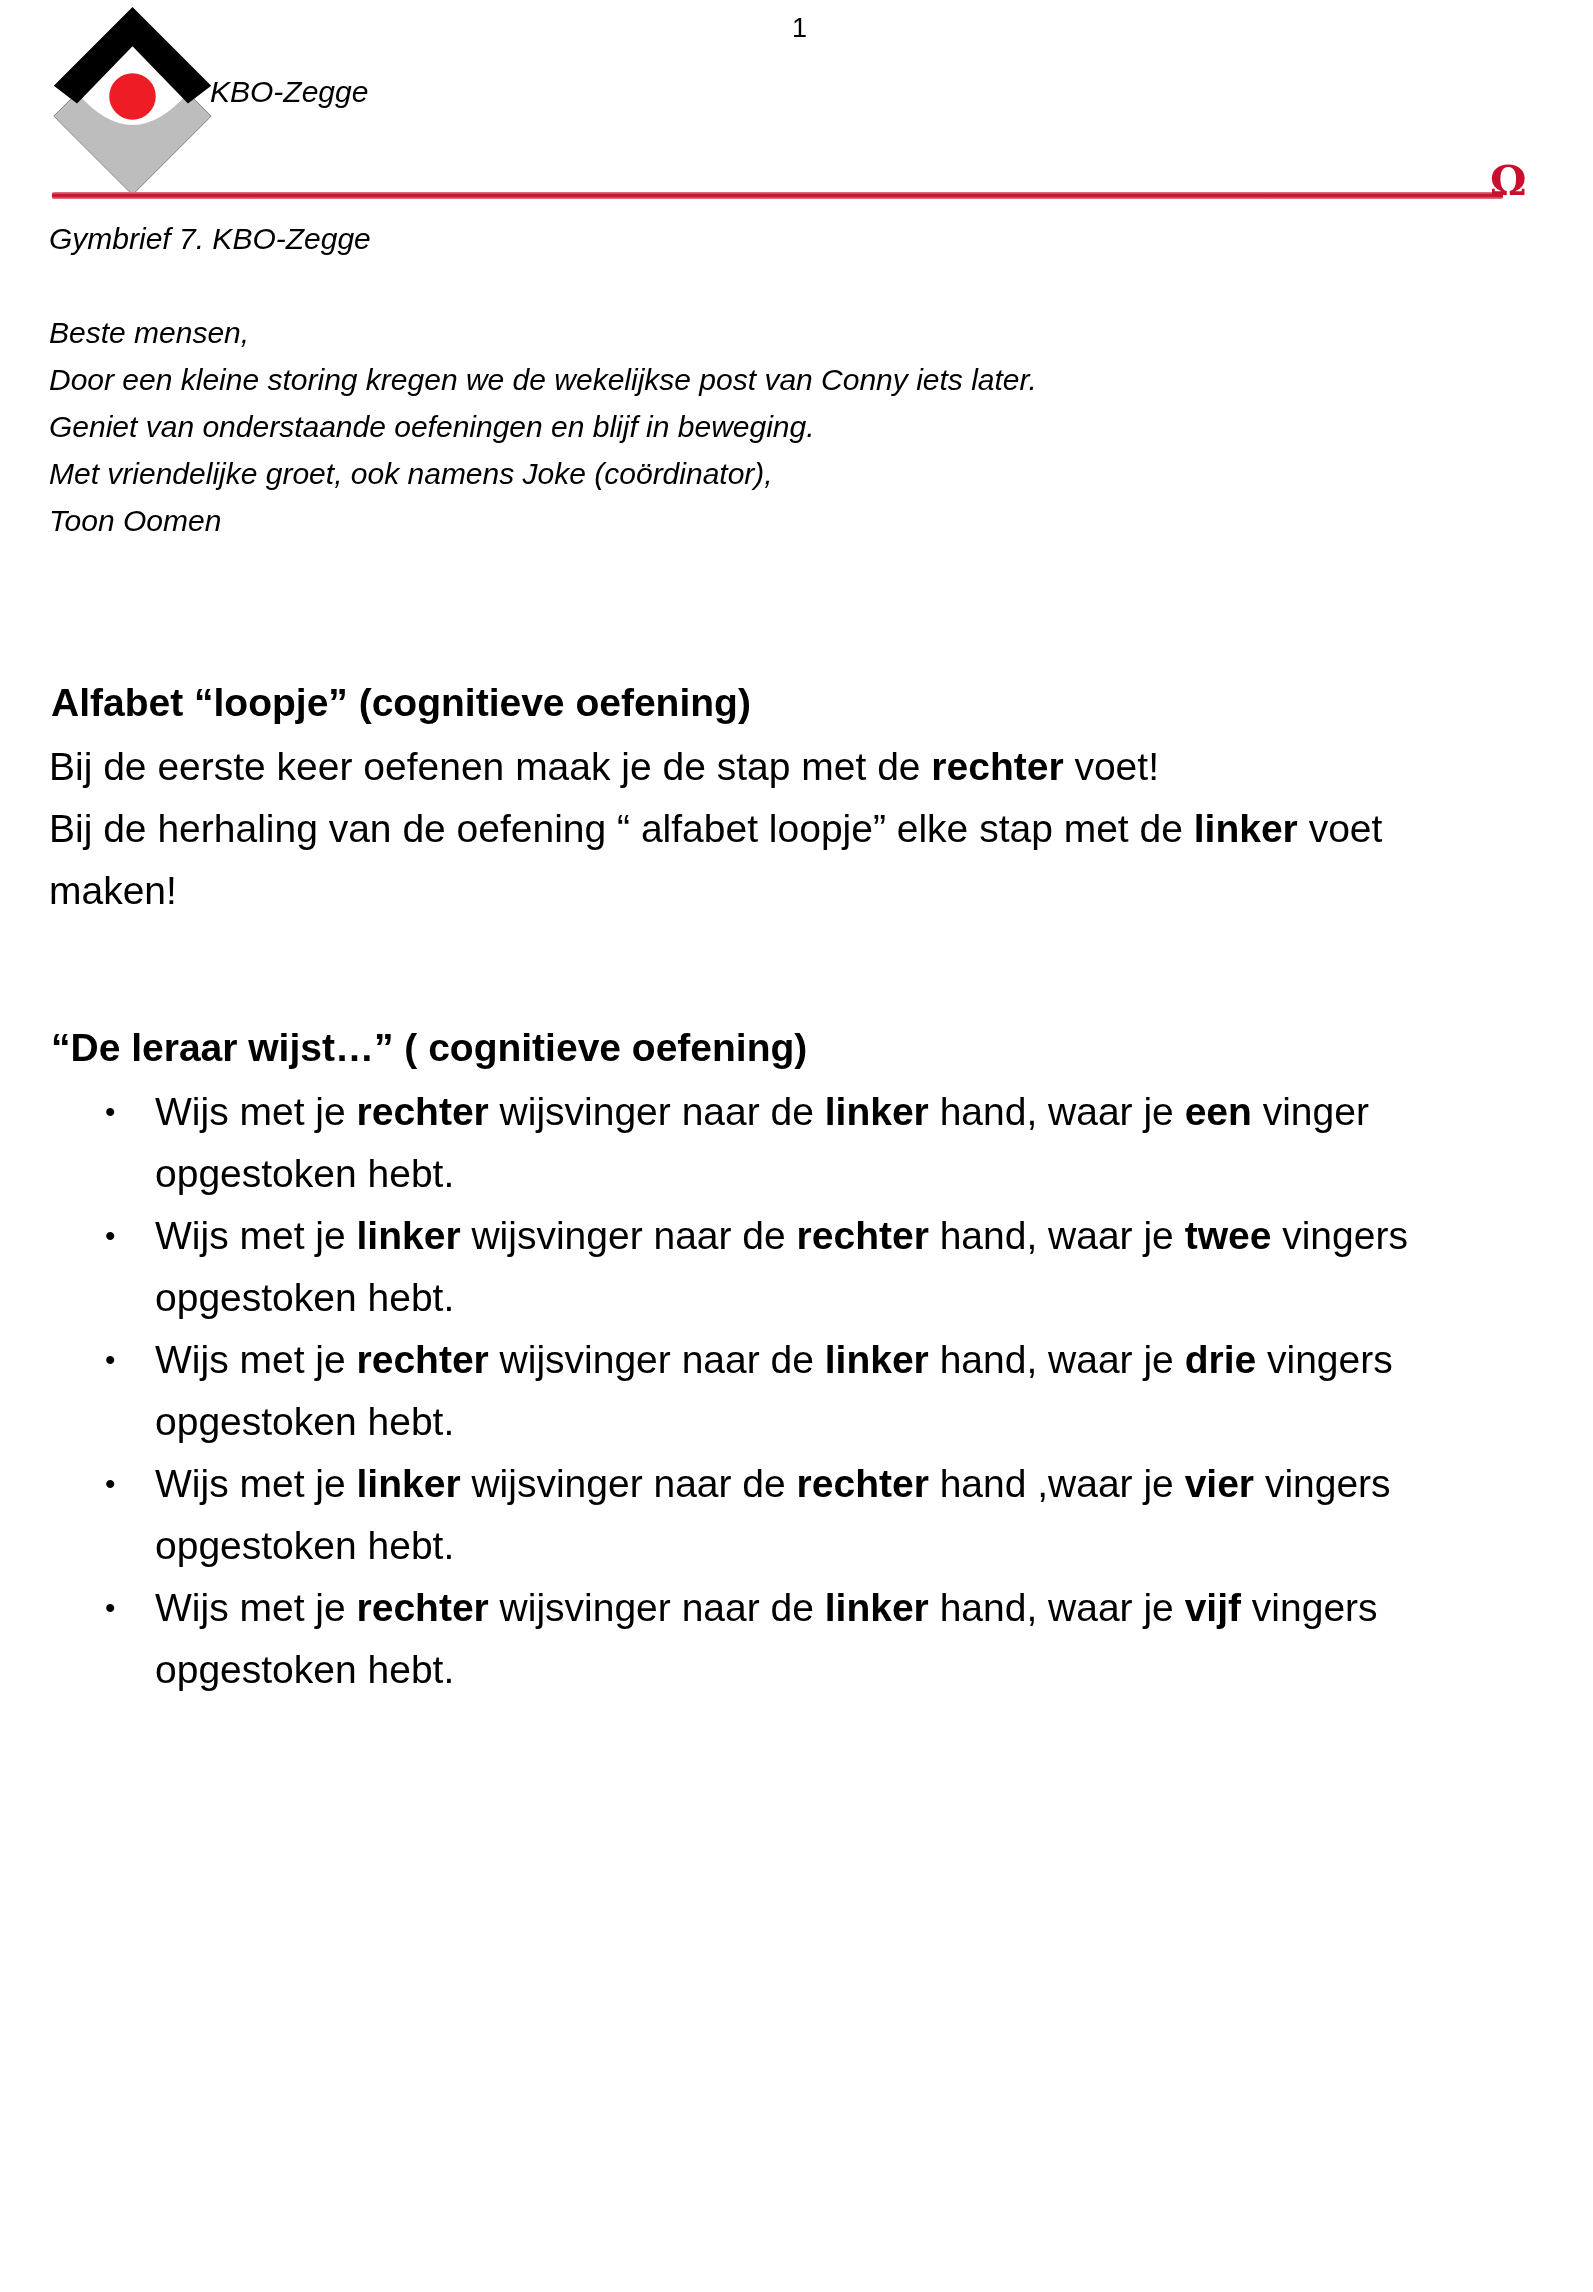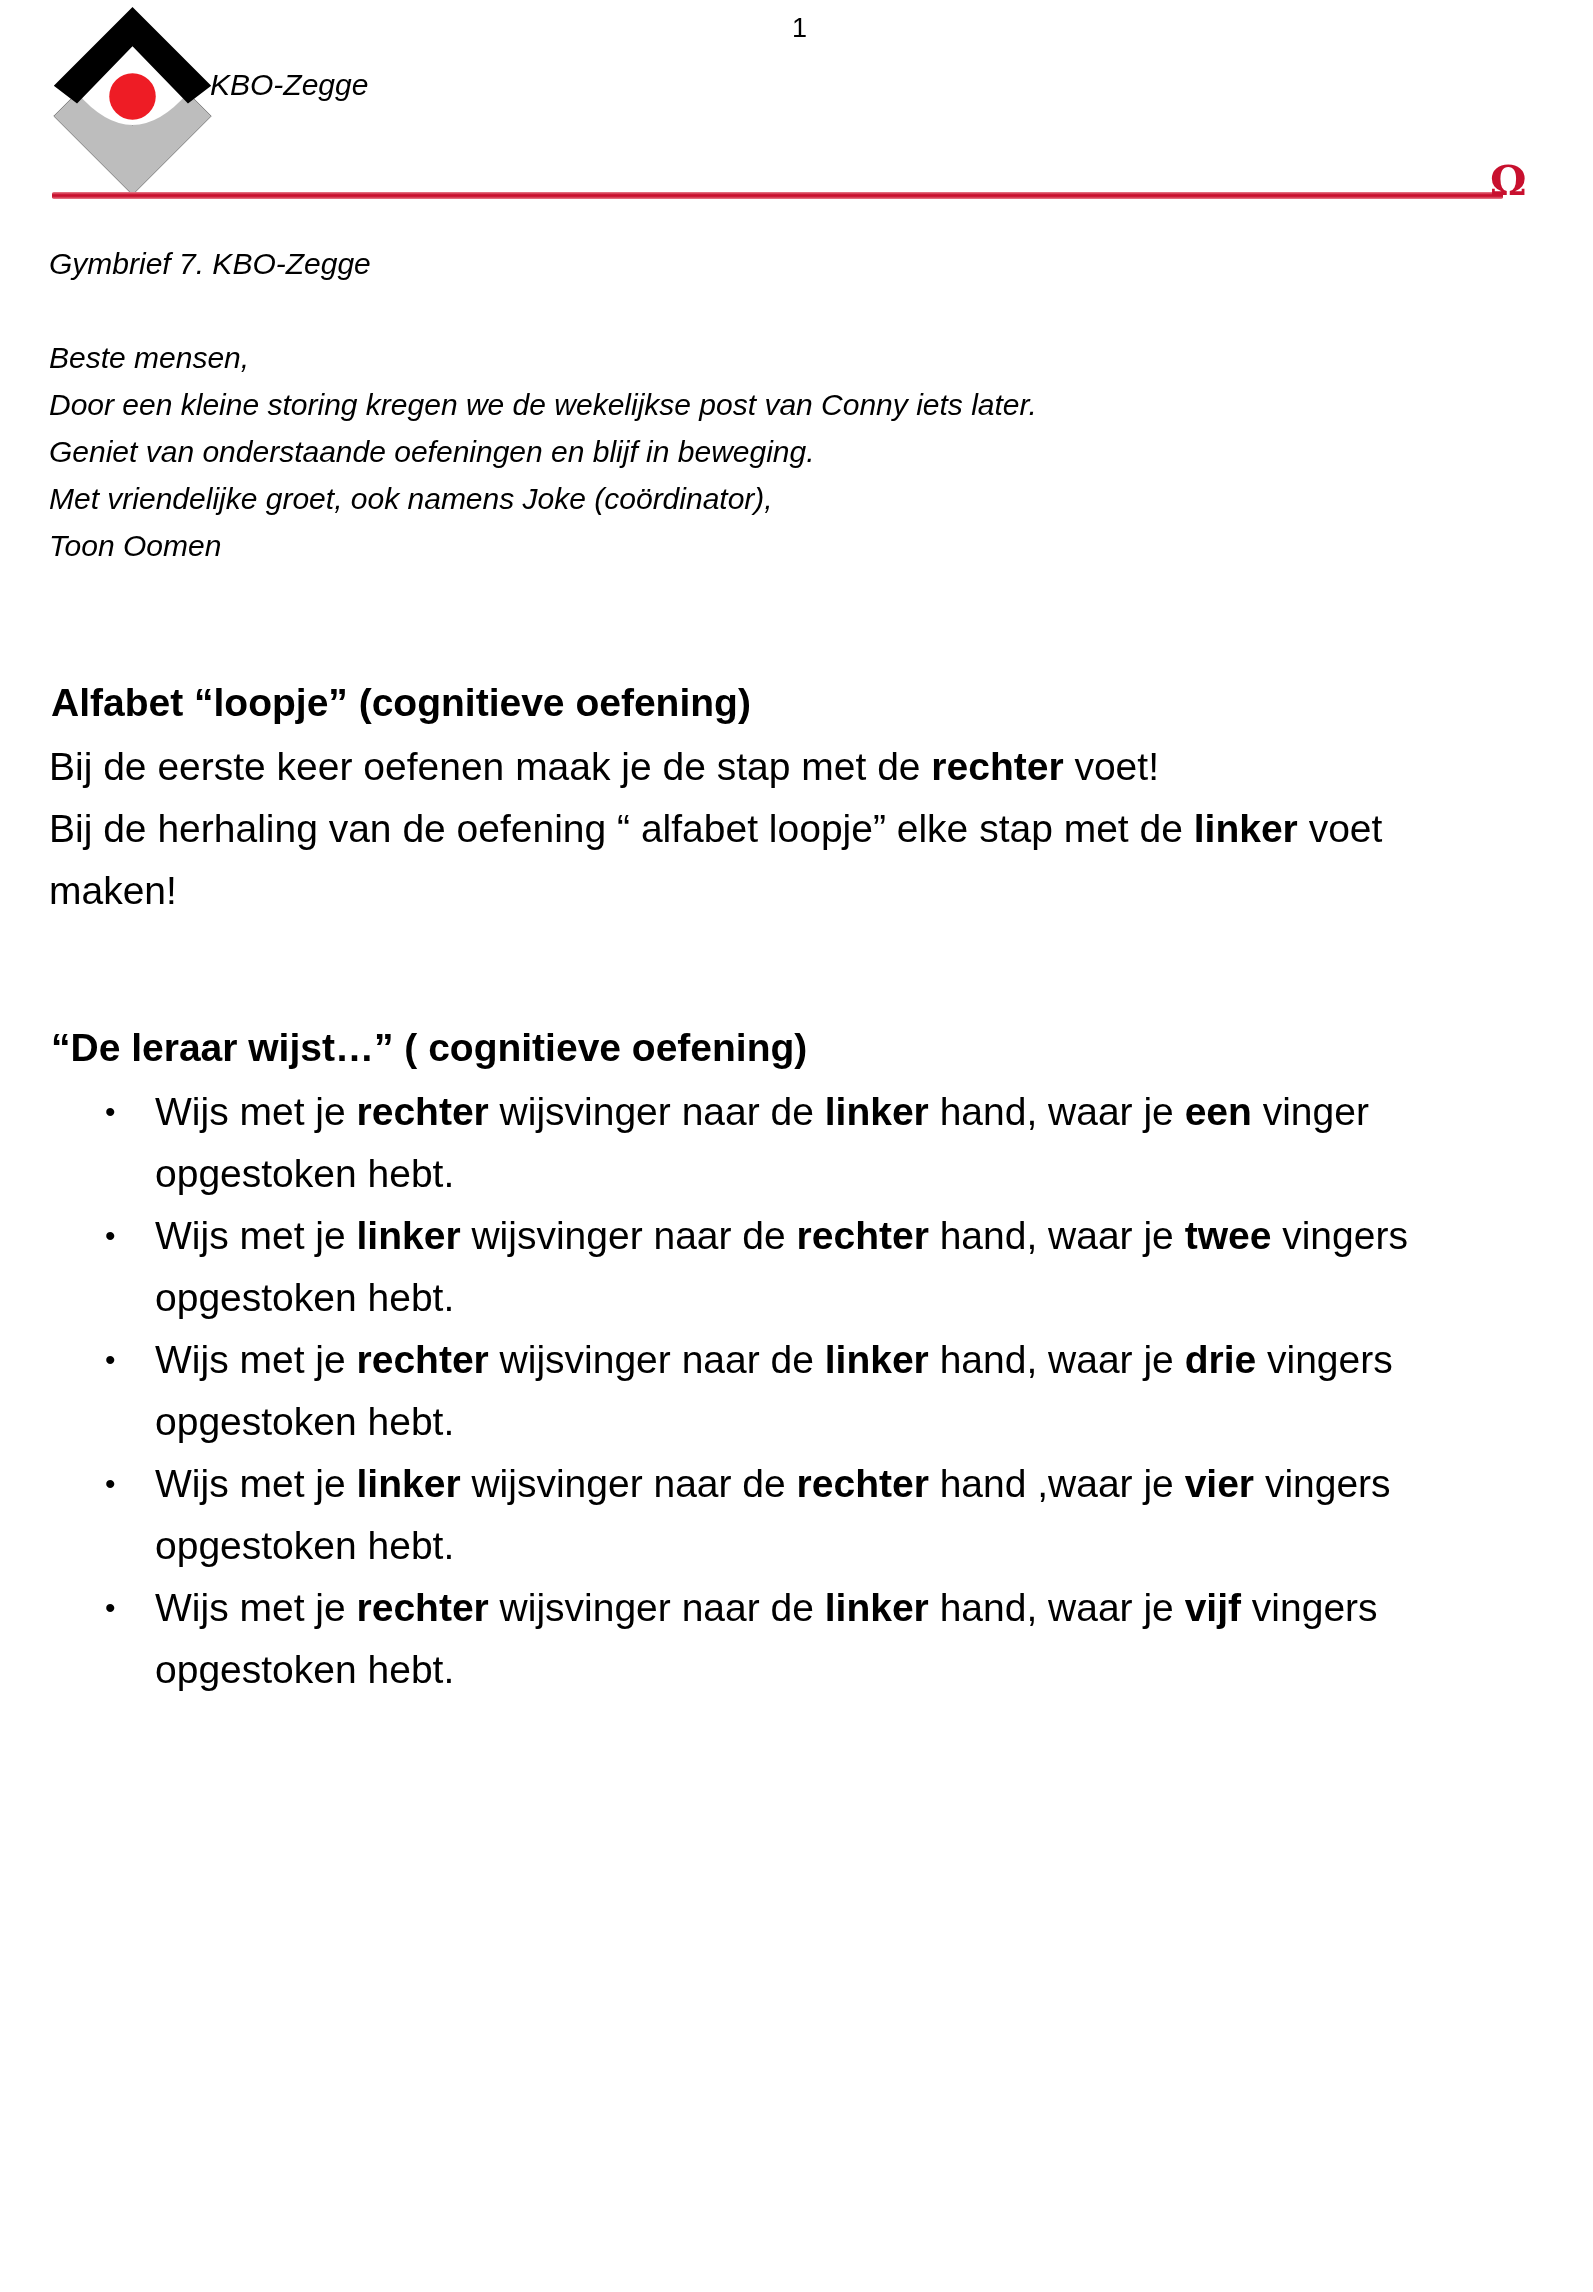--- a/index.html
+++ b/index.html
@@ -1,27 +1,27 @@
 <!DOCTYPE html>
 <html style="font-size:14.3px"><head>
 <meta charset="utf-8">
 <style>
   html, body { margin: 0; padding: 0; background: #ffffff; }
   body { width: 1593px; height: 2293px; position: relative; overflow: hidden;
          font-family: "Liberation Sans", "DejaVu Sans", sans-serif; color: #000; }
   .page-number { position: absolute; left: 792px; top: 12.5px; font-size: 27px; }
   .logo { position: absolute; left: 52px; top: 5.4px; width: 161px; height: 190px; }
-  .org-name { position: absolute; left: 210px; top: 68px; font-size: 30px; font-style: italic; }
+  .org-name { position: absolute; left: 210px; top: 75px; font-size: 30px; font-style: italic; }
   .header-rule { position: absolute; left: 52px; top: 192px; width: 1451px; height: 7.2px;
                  background: linear-gradient(#e8808c, #c8102e 40%, #c8102e 60%, #e8808c); border-radius: 1.8px; }
   .omega { position: absolute; left: 1490px; top: 161px; font-size: 41px; color: #c8102e;
            font-family: "DejaVu Serif", serif; font-weight: bold; line-height: 1; }
 
   .intro { position: absolute; left: 49px; top: 215px; font-style: italic; font-size: 30px; line-height: 47px; }
-  .intro .subject { margin-bottom: 47px; margin-top: 25px; }
+  .intro .subject { margin-bottom: 47px; }
 
   .content { position: absolute; left: 49px; top: 670px; width: 1505px; font-size: 39px; line-height: 62px; }
   .content h2 { font-size: 39px; font-weight: bold; margin: 2px; line-height: 62px; }
   .content p { margin: 0; }
   .section-gap { height: 93px; }
   ul.bullets { list-style: none; margin: 0; padding: 0 0 0 56px; }
   ul.bullets li { position: relative; padding-left: 50px; }
   ul.bullets li .bullet { position: absolute; left: 0; top: 0; font-size: 30px; }
   .indented { padding-left: 56px; }
   .link-line { margin-top: 62px; }

